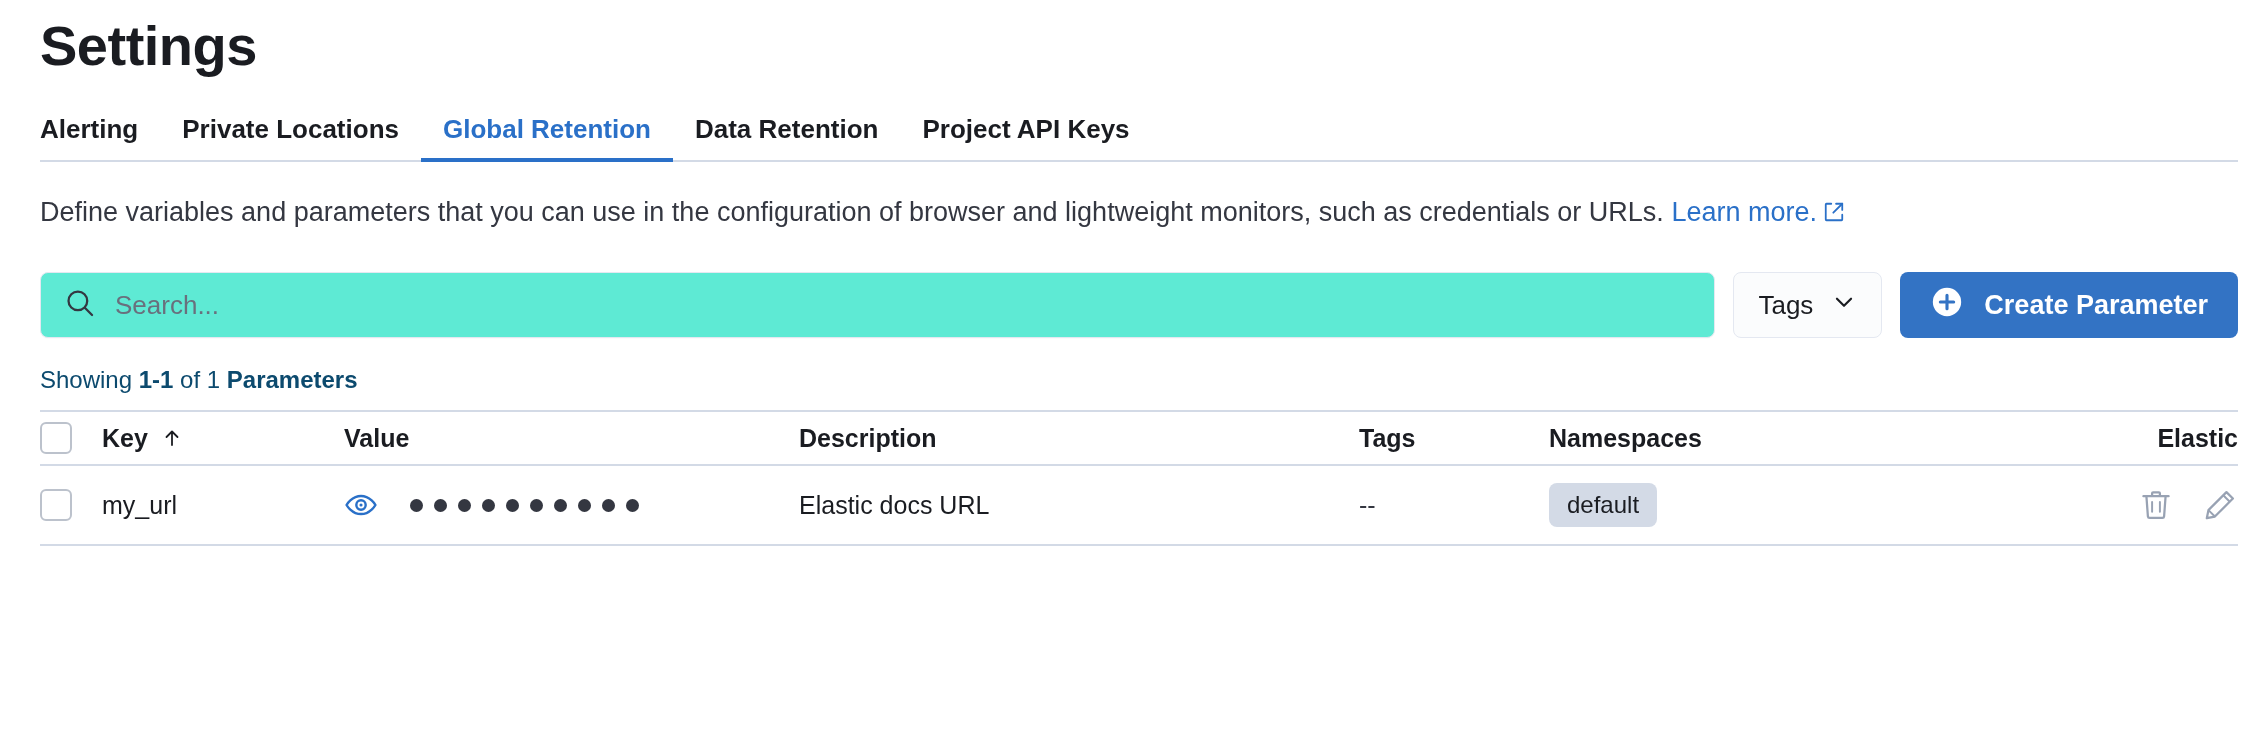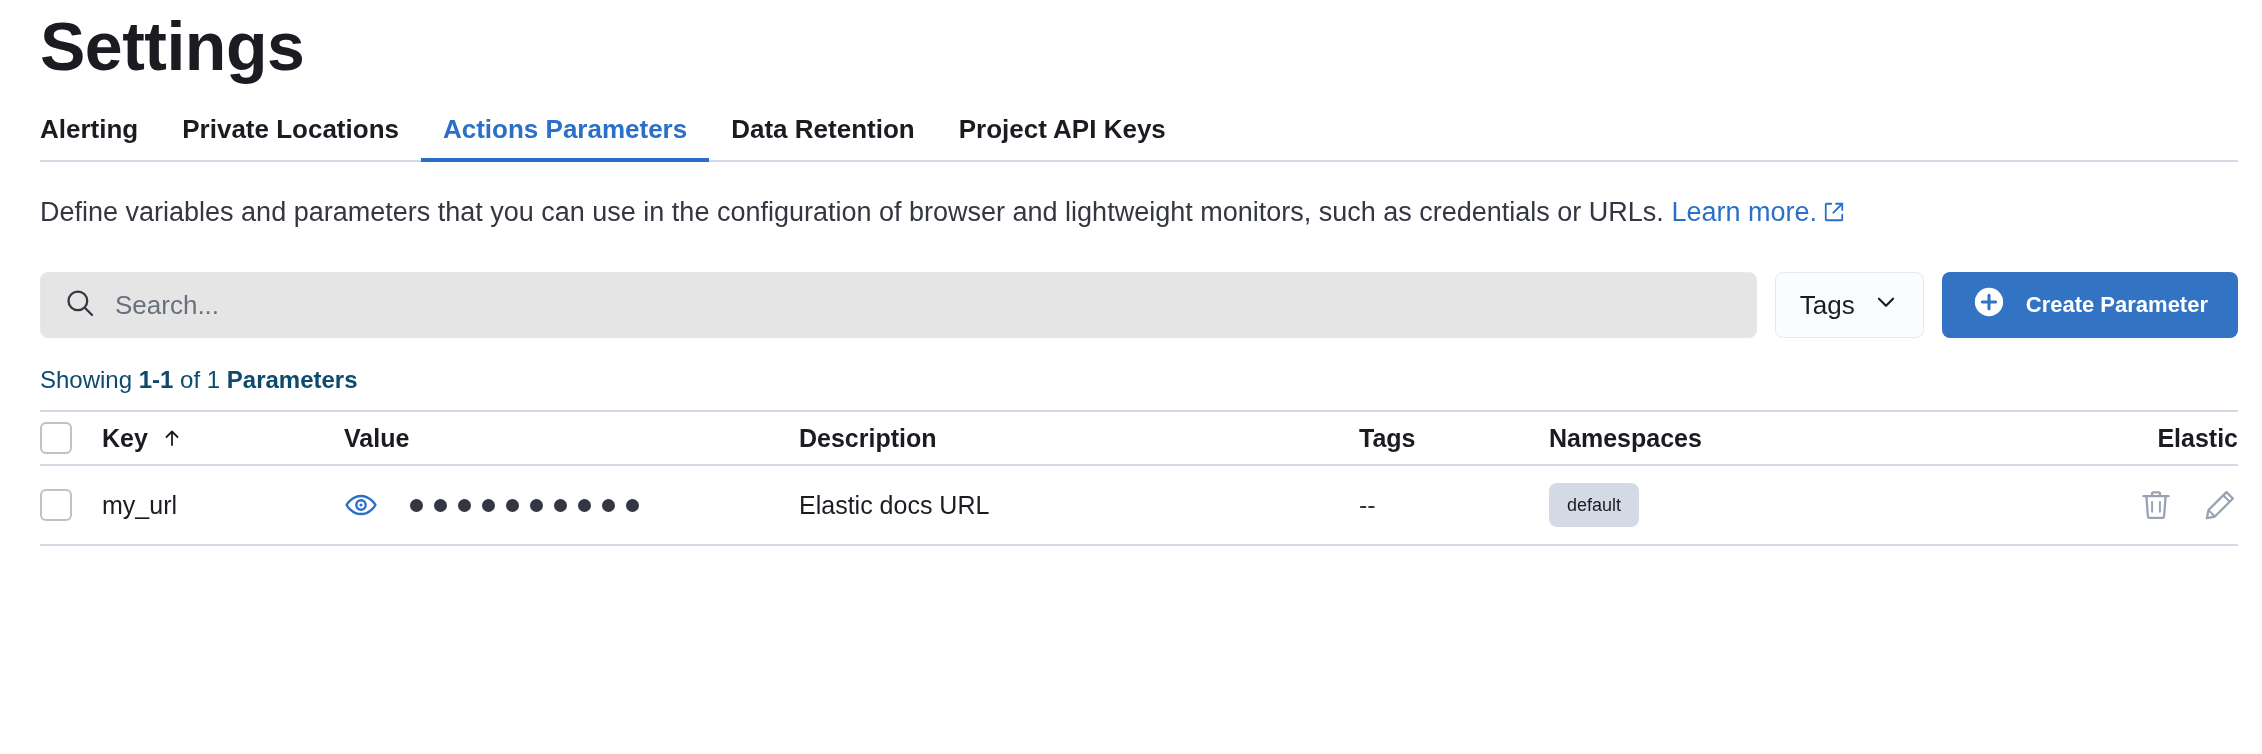--- a/index.html
+++ b/index.html
@@ -19,21 +19,21 @@
 
   .page {
     position: relative;
     width: 2262px;
     height: 754px;
     padding: 0 24px;
   }
 
   
   .page-title {
-    font-size: 68px;
+    font-size: 56px;
     line-height: 64px;
     font-weight: 700;
     letter-spacing: -0.5px;
     color: #1a1c21;
     margin: 14px 0 0 16px;
   }
 
   
   .tabs-wrap {
     margin: 36px 0 0 16px;
@@ -99,21 +99,21 @@
     gap: 18px;
     margin: 34px 0 0 16px;
     width: 2198px;
     height: 66px;
   }
   .search-box {
     flex: 1 1 auto;
     display: flex;
     align-items: center;
     gap: 18px;
-    background: #e5e5e5;
+    background: #5eead4;
     border: 1px solid #e4e8f1;
     border-radius: 8px;
     padding: 0 22px;
     box-shadow: 0 1px 1px rgba(0,0,0,0.02);
   }
   .search-input-text {
     font-size: 26px;
     color: #69707d;
     font-weight: 400;
     line-height: 30px;
@@ -134,21 +134,21 @@
   }
   .create-btn {
     display: flex;
     align-items: center;
     gap: 20px;
     background: #3373c4;
     border: none;
     border-radius: 8px;
     padding: 0 30px;
     color: #ffffff;
-    font-size: 22px;
+    font-size: 27px;
     font-weight: 700;
     font-family: "Liberation Sans", sans-serif;
     cursor: pointer;
     white-space: nowrap;
   }
 
   
   .showing {
     margin: 28px 0 16px 16px;
     font-size: 24px;
@@ -220,40 +220,40 @@
     width: 13px;
     height: 13px;
     border-radius: 50%;
     background: #343741;
   }
   .eye-btn { cursor: pointer; display: inline-flex; }
   .badge {
     background: #d3dae6;
     border-radius: 8px;
     padding: 8px 18px;
-    font-size: 18px;
+    font-size: 24px;
     color: #1a1c21;
     font-weight: 400;
     line-height: 28px;
   }
   .icon-btn { cursor: pointer; display: inline-flex; }
   .muted { color: #343741; }
 </style>
 </head>
 <body>
 
 <div class="page">
 
   <h1 class="page-title">Settings</h1>
 
   <div class="tabs-wrap">
     <div class="tabs">
       <div class="tab">Alerting</div>
       <div class="tab">Private Locations</div>
-      <div class="tab active">Actions Parameters</div>
+      <div class="tab active">Global Retention</div>
       <div class="tab">Data Retention</div>
       <div class="tab">Project API Keys</div>
     </div>
   </div>
 
   <div class="desc">
     <span>Define variables and parameters that you can use in the configuration of browser and lightweight monitors, such as credentials or URLs.</span>
     <a href="#"><span>Learn more.</span><span class="ext-icon"><svg width="22" height="22" viewBox="0 0 16 16" fill="none">
             <path d="M6 2H2.5C2.22 2 2 2.22 2 2.5V13.5C2 13.78 2.22 14 2.5 14H13.5C13.78 14 14 13.78 14 13.5V10" stroke="#2a70c8" stroke-width="1.3" stroke-linecap="round"></path>
             <path d="M9.5 2H14V6.5" stroke="#2a70c8" stroke-width="1.3" stroke-linecap="round" stroke-linejoin="round"></path>

